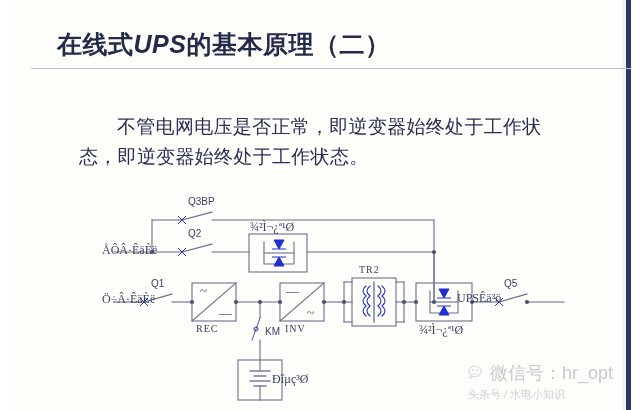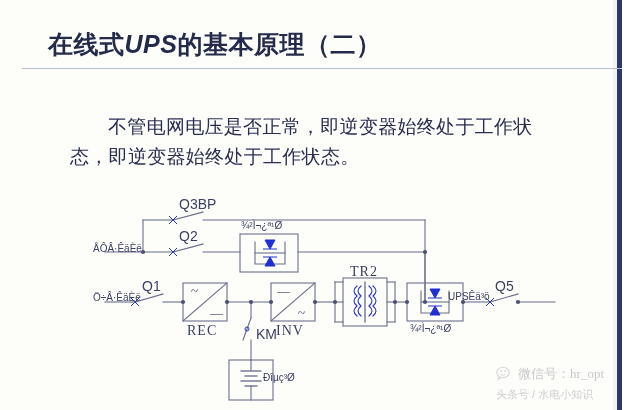--- a/index.html
+++ b/index.html
@@ -12,20 +12,21 @@
     background: #ffffff;
     font-family: "Liberation Sans", sans-serif;
     overflow: hidden;
   }
   #slide {
     position: relative;
     width: 622px;
     height: 410px;
     background: #fdfdfa;
     overflow: hidden;
+    margin-left: 9px;
   }
   
   #right-border {
     position: absolute;
     right: 0;
     top: 0;
     width: 5px;
     height: 410px;
     background: #2b3a60;
   }
@@ -85,45 +86,45 @@
     height: 215px;
   }
   #diagram svg {
     display: block;
   }
 
   
   .dlabel {
     position: absolute;
     font-family: "Liberation Sans", sans-serif;
-    font-size: 14px;
+    font-size: 10px;
     color: #3b3f63;
     white-space: nowrap;
   }
   .dlabel.serif {
     font-family: "Liberation Serif", serif;
     letter-spacing: 1px;
   }
   .dlabel.moji {
-    font-family: Liberation Sans, sans-serif;
-    font-size: 10px;
+    font-family: Liberation Serif, serif;
+    font-size: 12px;
     letter-spacing: 0px;
   }
 
   
   #watermark {
     position: absolute;
     right: 18px;
     bottom: 8px;
     text-align: left;
     opacity: 0.55;
   }
   #wm-line1 {
-    font-family: Liberation Serif, serif;
-    font-size: 13px;
+    font-family: Liberation Sans, sans-serif;
+    font-size: 18px;
     color: #9aa0a8;
     white-space: nowrap;
   }
   #wm-line2 {
     font-family: "Liberation Sans", sans-serif;
     font-size: 11px;
     color: #a6acb3;
     white-space: nowrap;
     text-align: left;
     margin-top: 2px;

